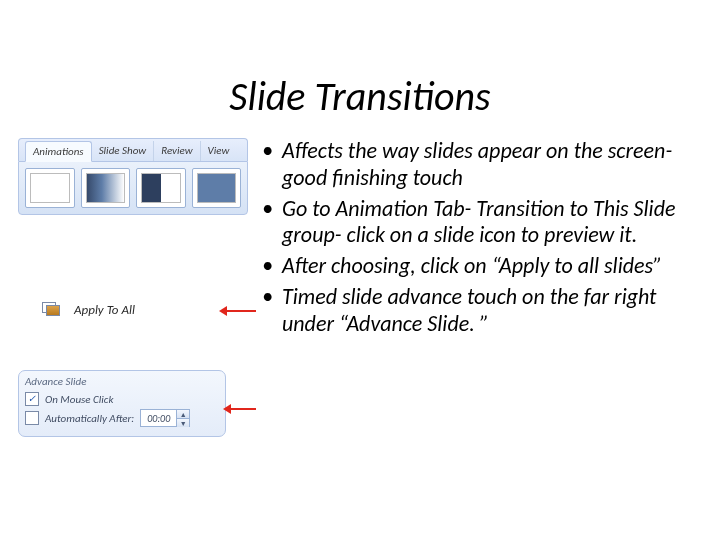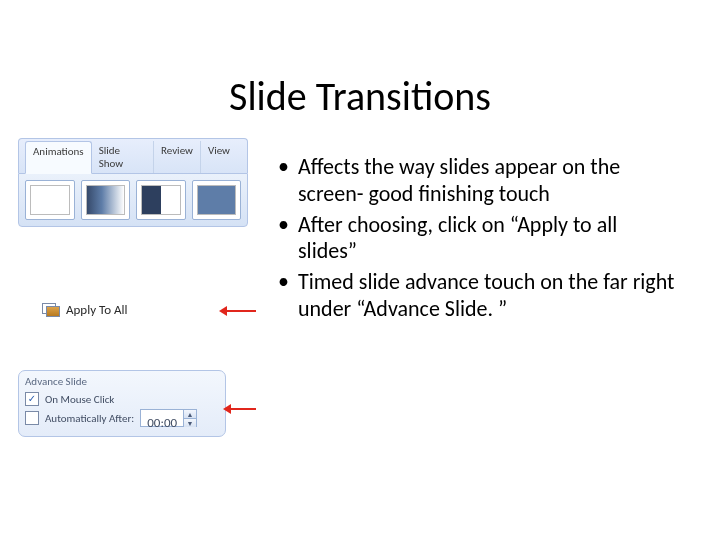--- a/index.html
+++ b/index.html
@@ -1,51 +1,51 @@
 <!DOCTYPE html>
 <html><head>
 <meta charset="utf-8">
 <style>
   html,body{margin:0;padding:0;width:720px;height:540px;background:#fff;font-family:Calibri,Arial,sans-serif;color:#000;}
-  .slide{position:relative;width:720px;height:392px;}
+  .slide{position:relative;width:720px;height:392px;font-style:italic;}
   .title{position:absolute;top:72px;left:0;width:720px;text-align:center;font-size:40px;font-weight:400;}
   
   .ribbon-clip{position:absolute;top:138px;left:18px;width:230px;}
   .tabs{display:flex;gap:0px;font-size:11px;color:#3b3b3b;padding:2px 10px 0 6px;background:linear-gradient(#e7eefc,#d8e4f7);border:1px solid #b3c5e6;border-bottom:none;border-radius:4px 4px 0 0;}
   .tab{padding:3px 7px;border-right:1px solid #c4d3ea;}
   .tab:last-child{border-right:none;}
   .tab.active{background:#f7fbff;border:1px solid #b3c5e6;border-bottom:1px solid #f7fbff;border-radius:3px 3px 0 0;margin-bottom:-1px;}
   .gallery{display:flex;gap:6px;padding:6px;background:linear-gradient(#eaf1fb,#d5e2f5);border:1px solid #b3c5e6;border-radius:0 0 4px 4px;}
   .thumb{width:48px;height:38px;border:1px solid #9ab2d6;border-radius:2px;background:#fff;position:relative;overflow:hidden;}
   .thumb .inner{position:absolute;inset:4px;border:1px solid #bcbcbc;background:#fff;}
   .thumb.fade .inner{background:linear-gradient(to right,#364a6b 0%,#5e7da8 40%,#fff 100%);}
   .thumb.wipe .inner{background:linear-gradient(to right,#2d3f5e 0%,#2d3f5e 50%,#fff 50%,#fff 100%);}
   .thumb.fly .inner{background:#5e7da8;}
-  .apply{position:absolute;top:302px;left:42px;display:flex;align-items:flex-end;gap:6px;font-size:13px;color:#2a2a2a;}
+  .apply{position:absolute;top:302px;left:42px;display:flex;align-items:flex-start;gap:14px;font-size:13px;color:#2a2a2a;}
   .apply-icon{width:18px;height:14px;display:inline-block;position:relative;}
   .apply-icon .rect{position:absolute;width:12px;height:9px;border:1px solid #7a8aa7;background:#fff;}
   .apply-icon .rect.a{left:0;top:0;}
   .apply-icon .rect.b{left:4px;top:3px;background:linear-gradient(#dca24a,#b87a1f);}
   .advance{position:absolute;top:370px;left:18px;width:194px;border:1px solid #b3c5e6;border-radius:7px;background:linear-gradient(#f3f7fd,#e4ecf9);padding:4px 6px 6px 6px;font-size:11px;color:#414d63;}
   .advance .grp-title{font-size:11px;color:#5b6982;margin-bottom:4px;}
   .chk-row{display:flex;align-items:center;gap:6px;margin:3px 0;}
   .chk{width:12px;height:12px;border:1px solid #7a8aa7;background:#fff;display:inline-flex;align-items:center;justify-content:center;font-size:10px;color:#2a5db0;line-height:1;}
   .spinner{display:inline-flex;align-items:stretch;border:1px solid #9ab2d6;background:#fff;height:16px;}
-  .spinner .val{padding:12px 6px;font-size:13px;display:flex;align-items:center;}
+  .spinner .val{padding:4px 6px;font-size:10px;display:flex;align-items:center;}
   .spinner .btns{display:flex;flex-direction:column;border-left:1px solid #9ab2d6;}
   .spinner .btns span{width:12px;height:8px;font-size:7px;display:flex;align-items:center;justify-content:center;background:linear-gradient(#f2f6fd,#d7e2f3);color:#4a5a78;}
   .spinner .btns span:first-child{border-bottom:1px solid #9ab2d6;}
   
   .arrow{position:absolute;height:2px;background:#e1261c;}
   .arrow::before{content:"";position:absolute;left:-8px;top:-4px;border:5px solid transparent;border-right:8px solid #e1261c;}
   .arrow1{top:310px;left:222px;width:34px;}
   .arrow2{top:408px;left:226px;width:30px;}
   
   .bullets{position:absolute;top:138px;left:262px;width:430px;font-size:22px;line-height:1.22;}
-  ul.b{margin:16px;padding:0;list-style:none;}
+  ul.b{margin:0;padding:0;list-style:none;}
   ul.b>li{position:relative;padding-left:20px;margin:0 0 4px 0;}
   ul.b>li::before{content:"•";position:absolute;left:0;top:0;}
 </style>
 </head>
 <body>
 
 <div class="slide">
   <div class="title">Slide Transitions</div>
 
   <div class="ribbon-clip">
@@ -97,17 +97,18 @@
       </span>
     </div>
   </div>
 
   <div class="arrow arrow1"></div>
   <div class="arrow arrow2"></div>
 
   <div class="bullets">
     <ul class="b">
       <li>Affects the way slides appear on the screen- good finishing touch</li>
+      <li>Go to Animation Tab- Transition to This Slide group- click on a slide icon to preview it.</li>
       <li>After choosing, click on “Apply to all slides”</li>
       <li>Timed slide advance touch on the far right under “Advance Slide. ”</li>
     </ul>
   </div>
 </div>
 
 </body></html>

